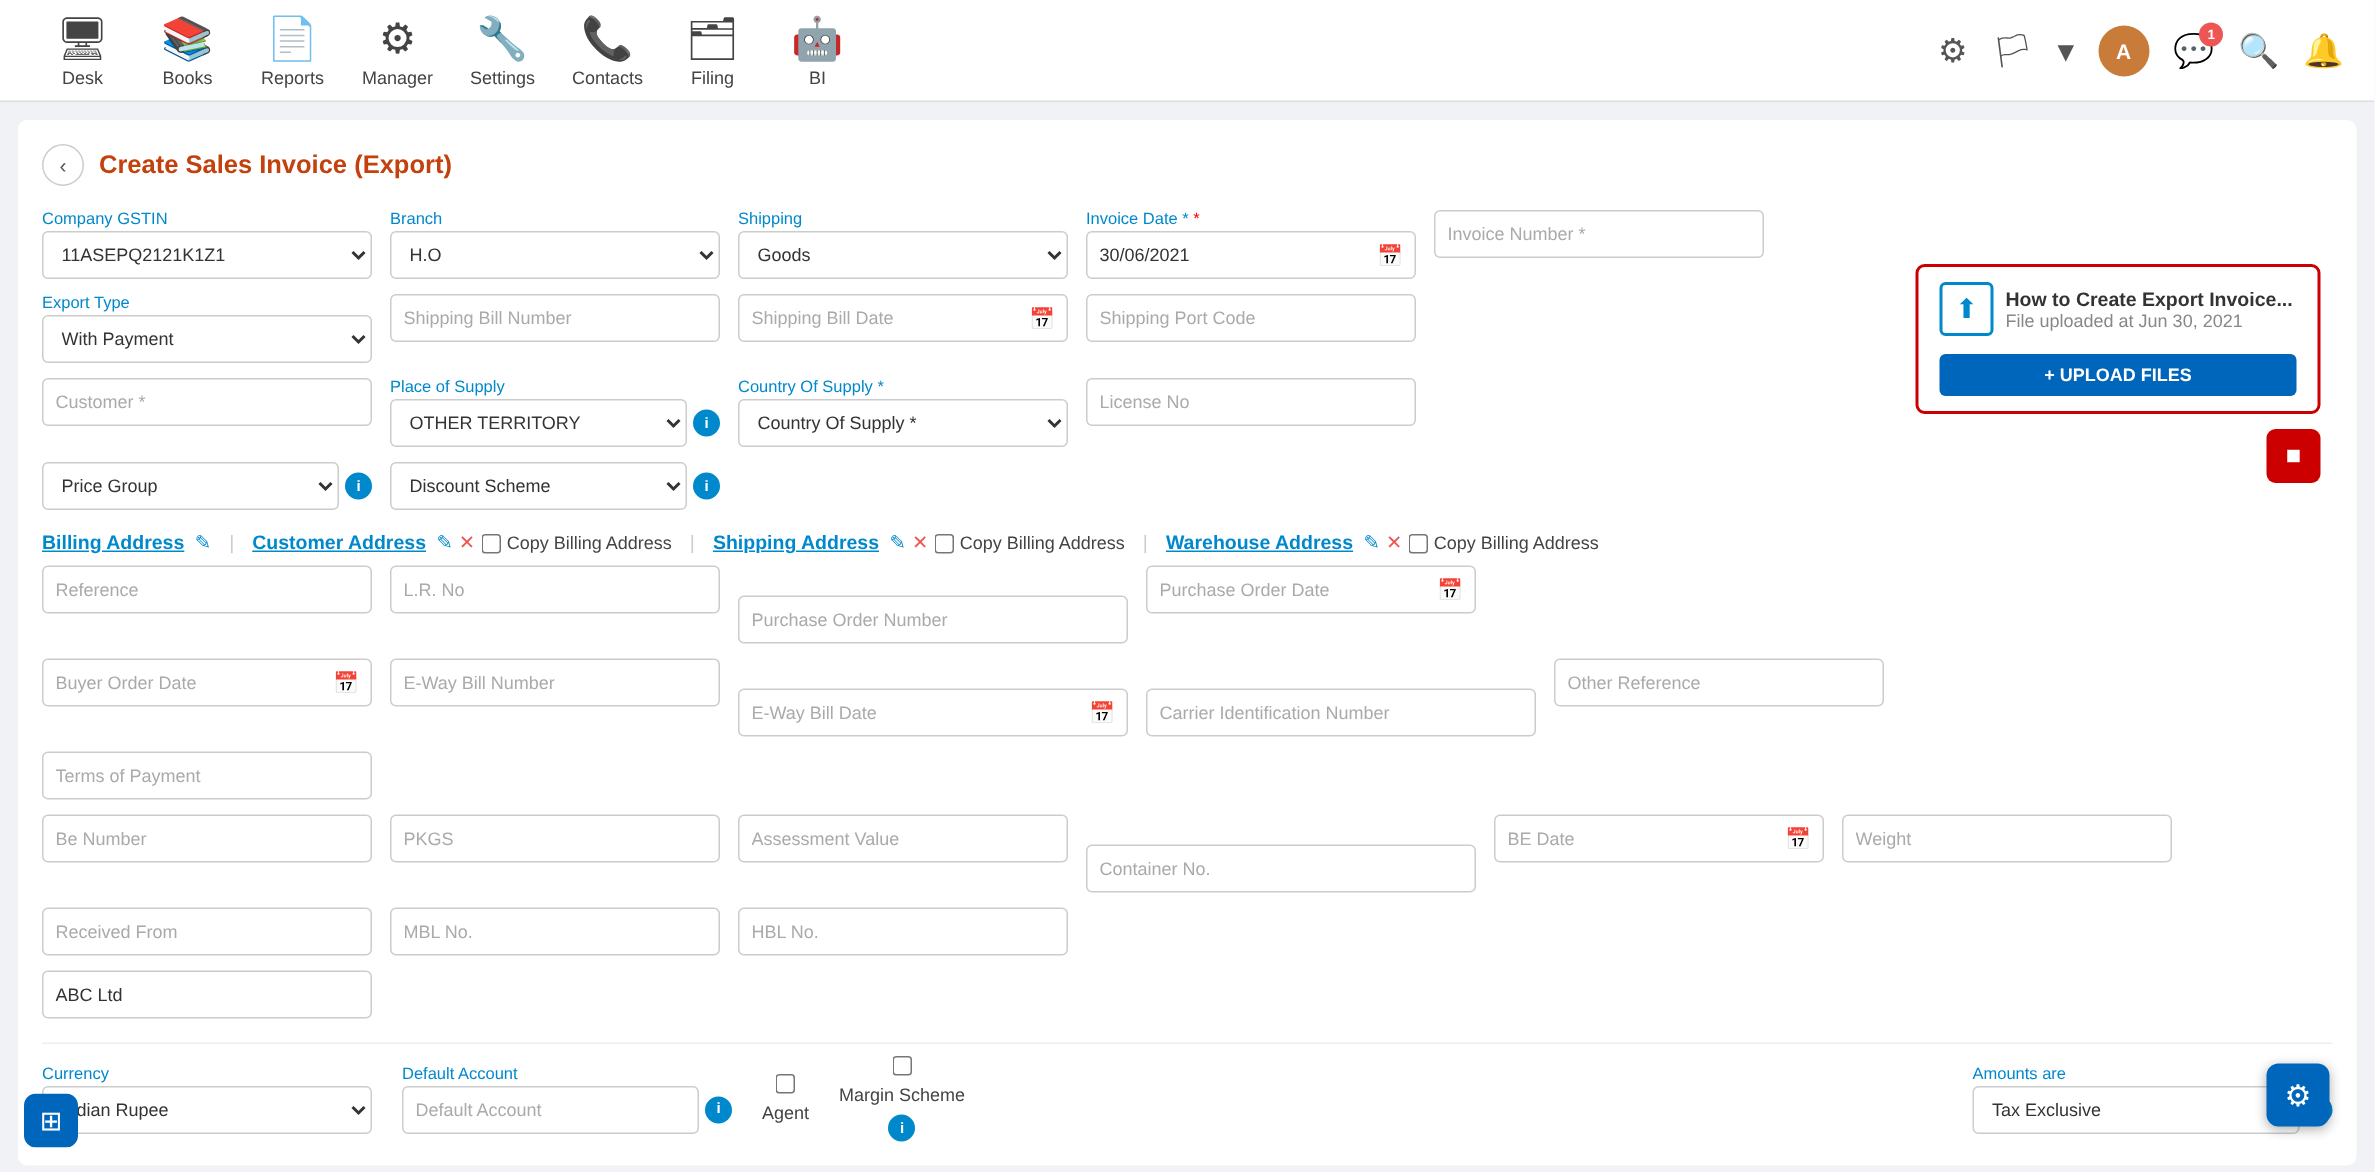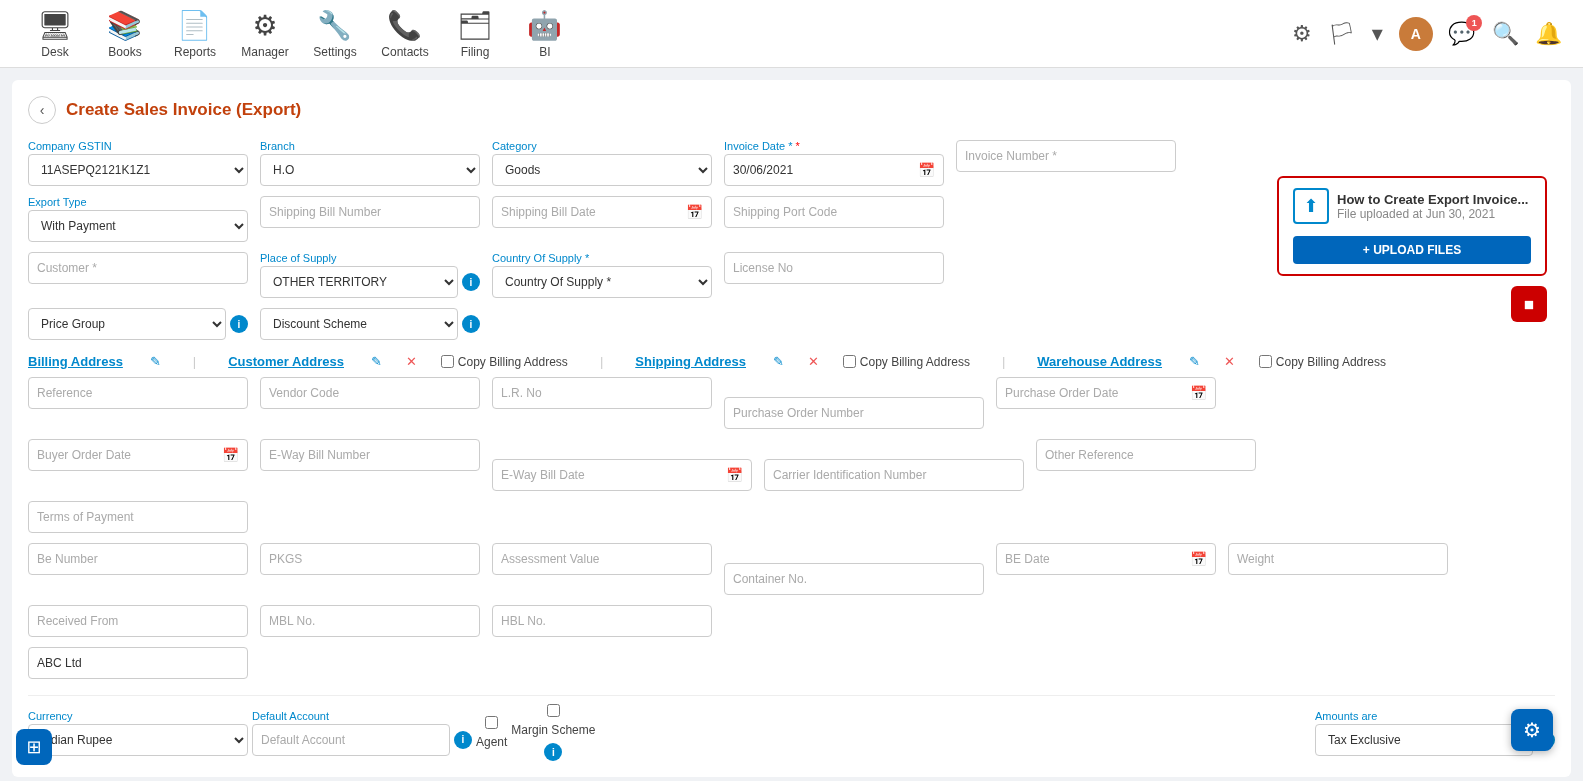--- a/index.html
+++ b/index.html
@@ -61,21 +61,21 @@
       color: #fff; display: flex; align-items: center; justify-content: center;
       font-size: 10px; font-weight: bold; flex-shrink: 0; cursor: pointer;
     }
     .select-group {
       display: flex; align-items: center; gap: 4px; flex: 1;
     }
     .select-group select { flex: 1; }
 
     
     .address-row {
-      display: flex; align-items: center; gap: 24px; margin: 14px 0 8px 0;
+      display: flex; align-items: flex-end; gap: 4px; margin: 14px 0 8px 0;
       flex-wrap: wrap;
     }
     .address-link {
       color: #0088cc; text-decoration: underline; cursor: pointer; font-size: 13px; font-weight: bold;
     }
     .edit-icon { font-size: 13px; color: #0088cc; cursor: pointer; margin-left: 3px; }
     .del-icon { font-size: 13px; color: #e55; cursor: pointer; }
     .copy-check { display: flex; align-items: center; gap: 4px; font-size: 12px; color: #444; }
     .copy-check input { margin: 0; }
     .upload-panel-header {
@@ -88,21 +88,21 @@
     .upload-title { font-size: 13px; color: #333; font-weight: bold; }
     .upload-date { font-size: 12px; color: #888; }
     .upload-btn {
       background: #0066bb; color: #fff; border: none; border-radius: 4px;
       padding: 7px 16px; font-size: 12px; font-weight: bold; cursor: pointer;
       width: 100%; margin-top: 8px;
     }
 
     
     .bottom-bar {
-      display: flex; align-items: center; gap: 4px; padding: 8px 0 0 0;
+      display: flex; align-items: center; gap: 20px; padding: 8px 0 0 0;
       border-top: 1px solid #eee; margin-top: 16px; flex-wrap: wrap;
     }
 
     
     .gear-fab {
       position: fixed; bottom: 30px; right: 30px;
       width: 42px; height: 42px; background: #0066bb; border-radius: 8px;
       display: flex; align-items: center; justify-content: center;
       color: #fff; font-size: 20px; cursor: pointer; z-index: 100;
       box-shadow: 0 2px 8px rgba(0,0,0,0.3);
@@ -233,21 +233,21 @@
         <option>11ASEPQ2121K1Z1</option>
       </select>
     </div>
     <div class="form-group fg-md">
       <label class="form-label">Branch</label>
       <select class="form-select">
         <option>H.O</option>
       </select>
     </div>
     <div class="form-group fg-md">
-      <label class="form-label">Category</label>
+      <label class="form-label">Shipping</label>
       <select class="form-select">
         <option>Goods</option>
       </select>
     </div>
     <div class="form-group fg-md">
       <label class="form-label required">Invoice Date *</label>
       <div class="input-with-icon">
         <input class="form-input" type="text" value="30/06/2021" style="">
         <span class="cal-icon">📅</span>
       </div>
@@ -352,23 +352,20 @@
     <span class="del-icon">✕</span>
     <label class="copy-check">
       <input type="checkbox" style="">
       <span>Copy Billing Address</span>
     </label>
   </div>
 
   <div class="form-row-tight">
     <div class="form-group fg-md">
       <input class="form-input" type="text" placeholder="Reference" style="">
-    </div>
-    <div class="form-group fg-md">
-      <input class="form-input" type="text" placeholder="Vendor Code" style="">
     </div>
     <div class="form-group fg-md">
       <input class="form-input" type="text" placeholder="L.R. No" style="">
     </div>
     <div class="form-group fg-lg">
       <input class="form-input" type="text" placeholder="Purchase Order Number" style="">
     </div>
     <div class="form-group fg-md">
       <div class="input-with-icon">
         <input class="form-input" type="text" placeholder="Purchase Order Date" style="">

